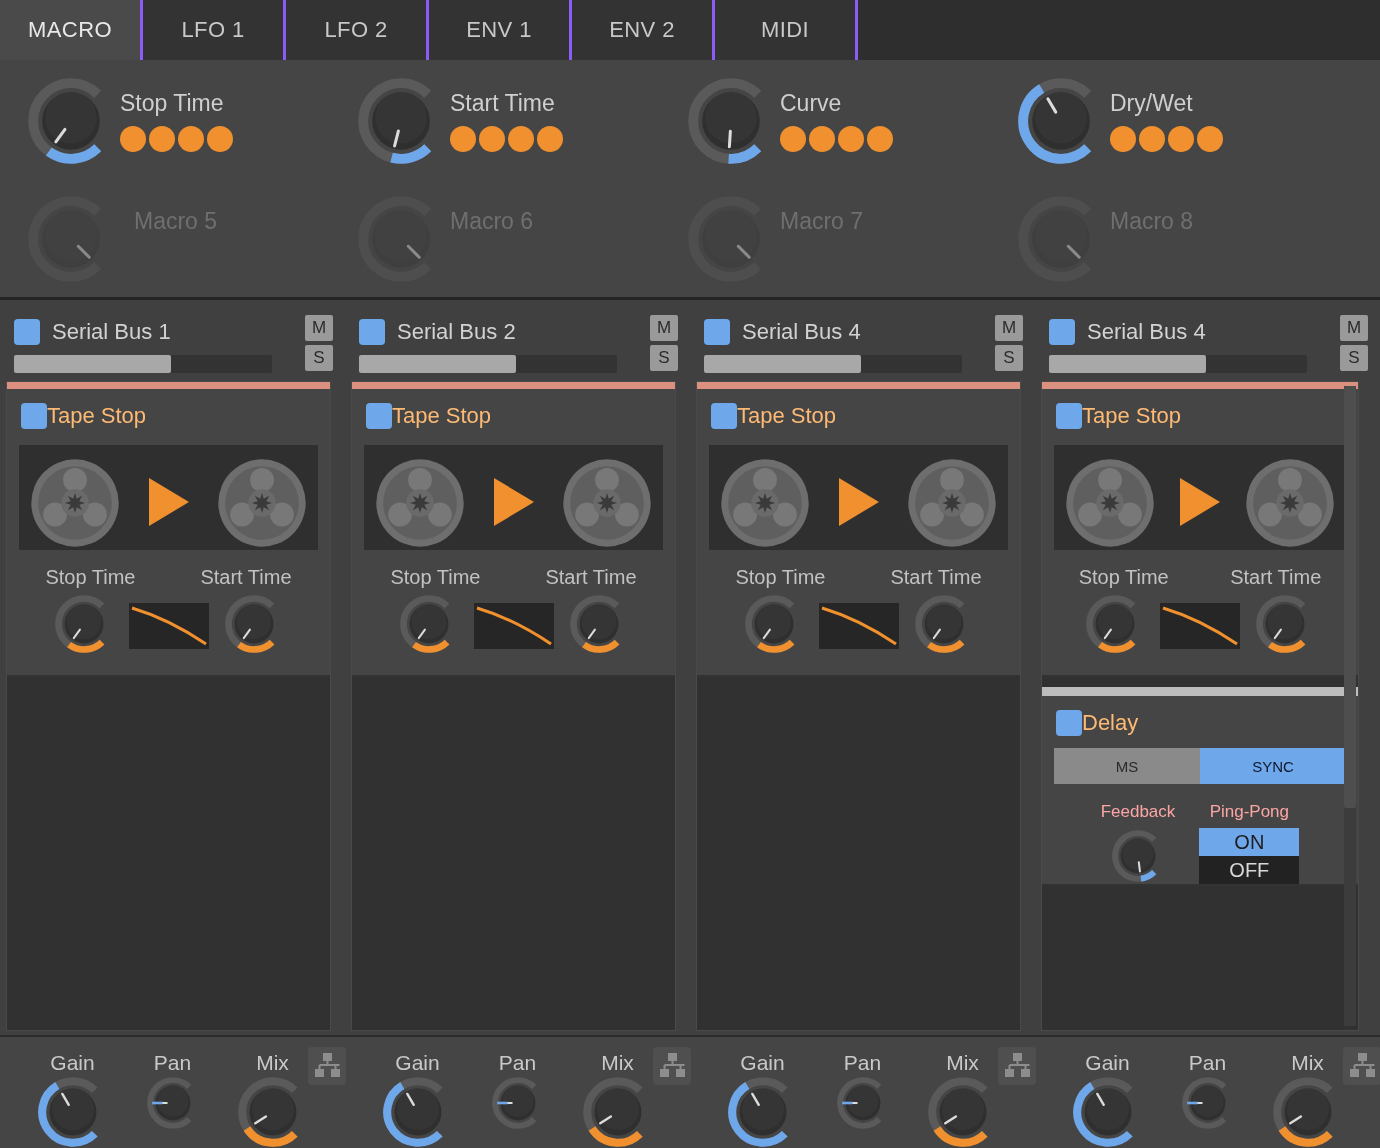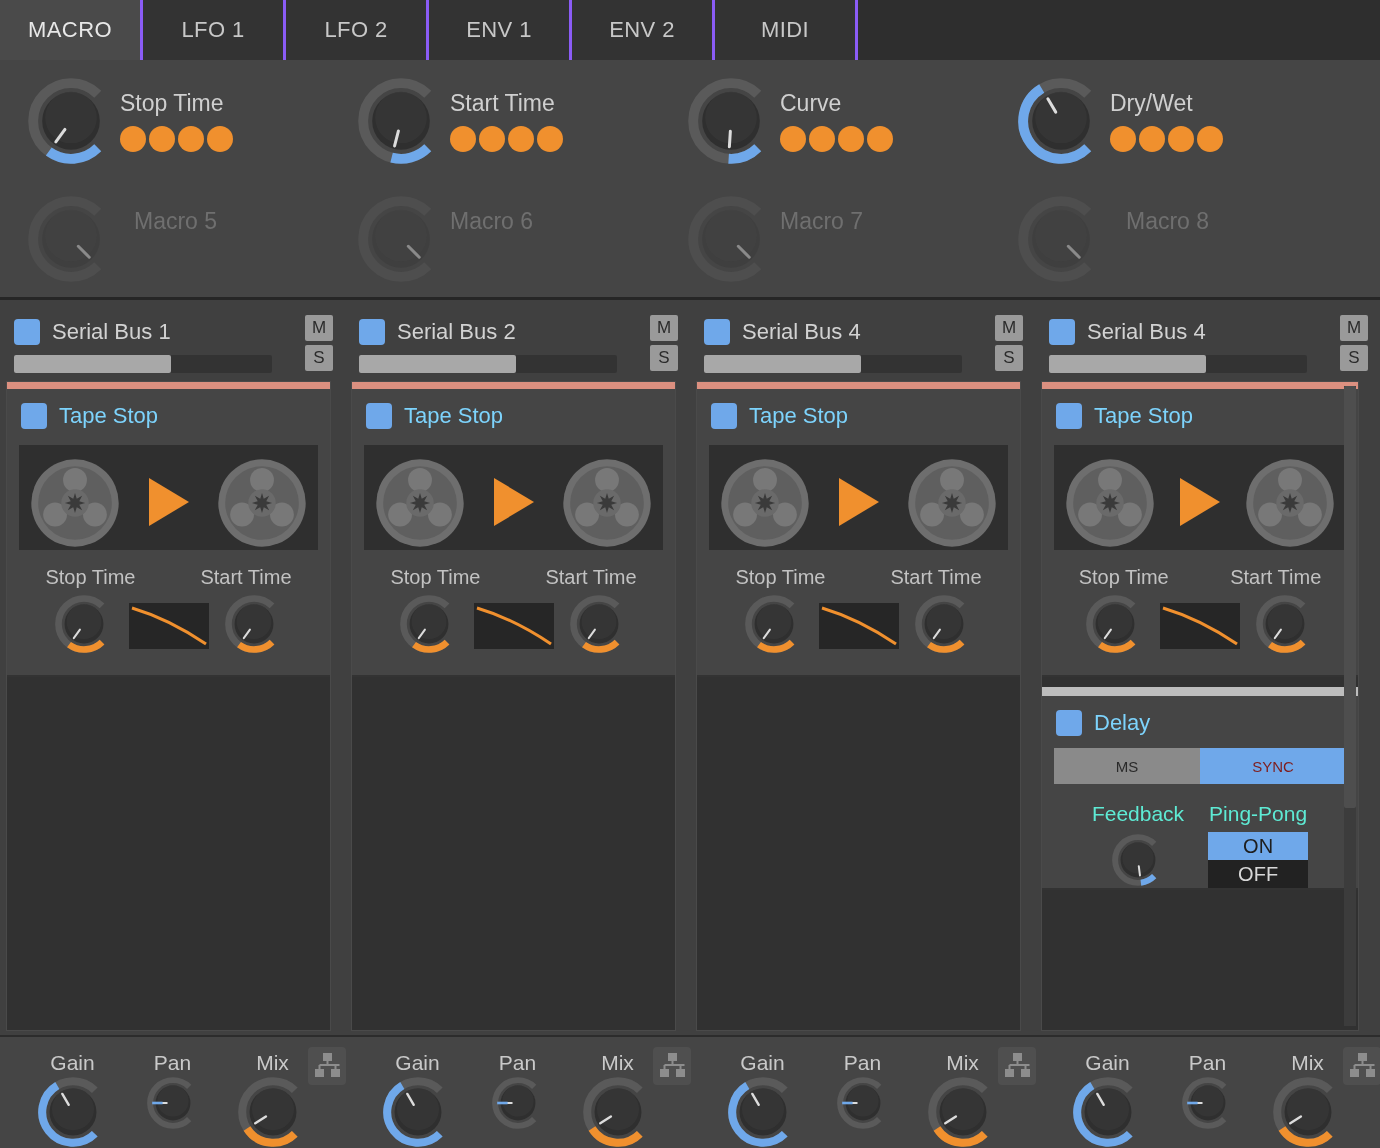--- a/index.html
+++ b/index.html
@@ -72,22 +72,22 @@
   
   .chain {
     position: absolute; left: 6px; top: 78px; width: 325px; height: 650px;
     background: #313131; border: 1px solid #4a4a4a;
   }
   .col4 .chain { width: 318px; }
   .device { background: #454545; border-bottom: 2px solid #333; }
   .devtop { height: 7px; background: #dc9080; }
   .devhead { padding: 14px 0 10px 14px; }
   .devname {
-    display: inline-block; vertical-align: middle; margin-left: 12px;
-    font-size: 22px; color: #7dd3fc;
+    display: inline-block; vertical-align: middle; 
+    font-size: 22px; color: #fdba74;
   }
   .reelbox {
     margin: 6px 12px 0 12px; height: 105px; background: #2f2f2f;
     position: relative;
   }
   .timerow { display: flex; justify-content: space-around; margin-top: 16px; padding: 0 6px; }
   .timelbl { font-size: 20px; color: #c2c2c2; }
   .timeknobs {
     display: flex; align-items: center; justify-content: center;
     gap: 16px; margin-top: 6px; padding-bottom: 18px;
@@ -99,23 +99,23 @@
   .numbox {
     margin: 10px 12px 0 12px; height: 74px; background: #232323;
     display: flex; align-items: center; justify-content: center;
     font-size: 38px; color: #7fb3f0; letter-spacing: 2px;
   }
   .segrow { margin: 2px 12px 0 12px; display: flex; height: 36px; }
   .seg {
     flex: 1; display: flex; align-items: center; justify-content: center;
     font-size: 15px; color: #2a2a2a; background: #8a8a8a;
   }
-  .seg.on { background: #6fa8ea; color: #7f1d1d; }
+  .seg.on { background: #6fa8ea; color: #0f172a; }
   .fbrow { margin-top: 18px; display: flex; align-items: flex-start; justify-content: center; gap: 24px; }
-  .fblbl { font-size: 21px; color: #5eead4; text-align: center; }
+  .fblbl { font-size: 17px; color: #fca5a5; text-align: center; }
   .ppbox { width: 100px; margin-top: 6px; }
   .pp {
     height: 28px; display: flex; align-items: center; justify-content: center;
     font-size: 20px;
   }
   .pp.on { background: #6fa8ea; color: #1e1e1e; }
   .pp.off { background: #222222; color: #d8d8d8; }
 
   .scrollbar {
     position: absolute; right: 2px; top: 4px; width: 12px; height: 640px;
@@ -266,21 +266,21 @@
             <path d="M 69.75692060009897 69.75692060009897 A 37.84 37.84 0 1 1 69.75692060009895 16.243079399901035" fill="none" stroke="#4e4e4e" stroke-width="9.89" stroke-linecap="butt"></path>
             <circle cx="43" cy="43" r="28.810000000000002" fill="#3f3f3f"></circle>
             <circle cx="43" cy="39.56" r="25.8" fill="#434343" opacity="0.75"></circle>
             <line x1="50.29734198184517" y1="50.29734198184517" x2="61.243354954612926" y2="61.243354954612926" stroke="#8a8a8a" stroke-width="3.0100000000000002" stroke-linecap="round"></line>
           </svg>
         </div>
         <div class="mlabel">
           <div class="mname">Macro 7</div>
         </div>
       </div>
-      <div class="macro dim" style="left: 1018px; top: 136px; gap: 16px;">
+      <div class="macro dim" style="left: 1018px; top: 136px;">
         <div class="knobwrap">
           <svg width="86" height="86" viewBox="0 0 86 86">
             <path d="M 69.75692060009897 69.75692060009897 A 37.84 37.84 0 1 1 69.75692060009895 16.243079399901035" fill="none" stroke="#4e4e4e" stroke-width="9.89" stroke-linecap="butt"></path>
             <circle cx="43" cy="43" r="28.810000000000002" fill="#3f3f3f"></circle>
             <circle cx="43" cy="39.56" r="25.8" fill="#434343" opacity="0.75"></circle>
             <line x1="50.29734198184517" y1="50.29734198184517" x2="61.243354954612926" y2="61.243354954612926" stroke="#8a8a8a" stroke-width="3.0100000000000002" stroke-linecap="round"></line>
           </svg>
         </div>
         <div class="mlabel">
           <div class="mname">Macro 8</div>

